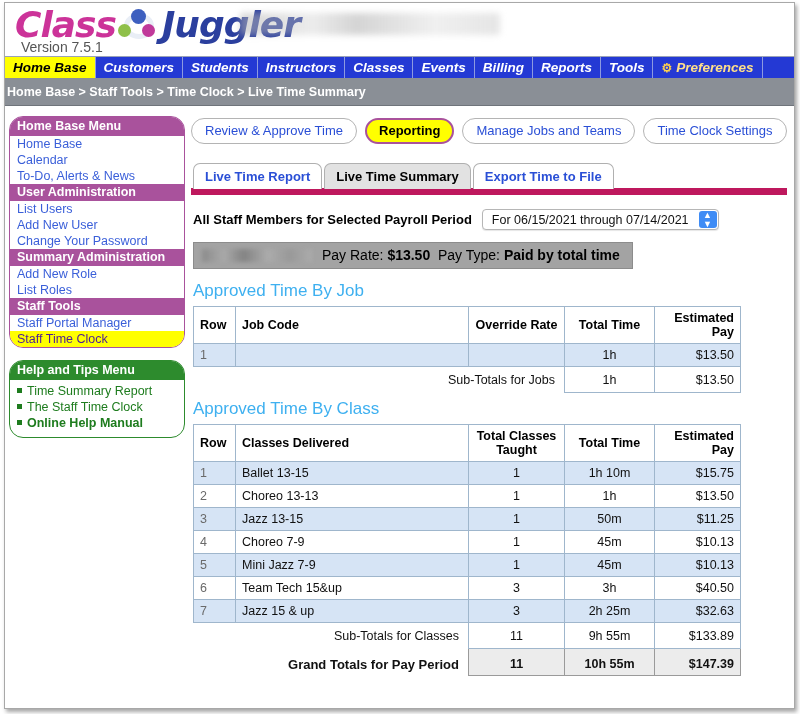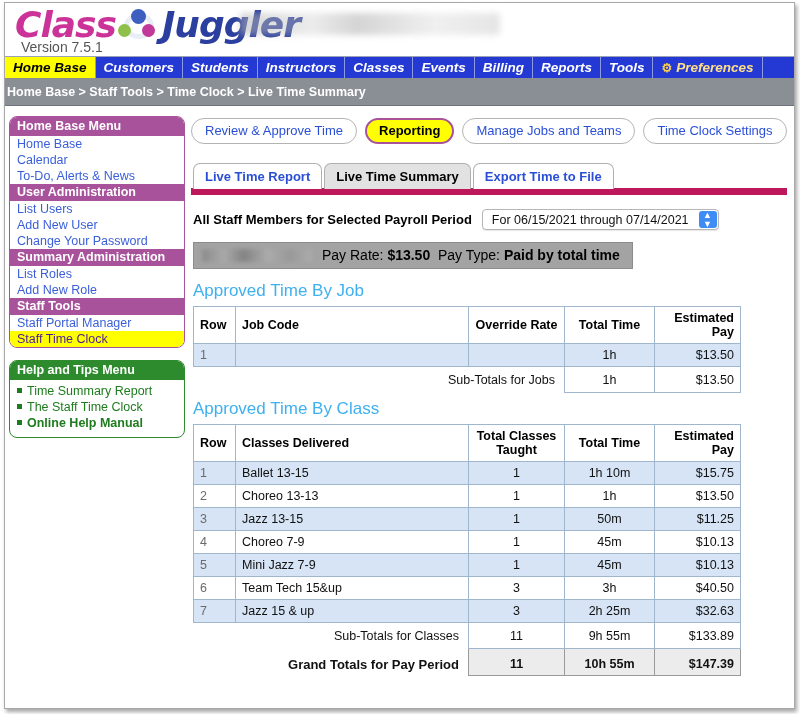--- a/index.html
+++ b/index.html
@@ -140,21 +140,21 @@
     background: #ffffff;
   }
   .sidebar {
     width: 180px;
     flex: 0 0 180px;
     padding: 10px 0 0 4px;
   }
 
   .menu-box {
     border: 1px solid #a9529c;
-    border-radius: 8px;
+    border-radius: 14px;
     overflow: hidden;
     background: #ffffff;
     width: 176px;
     margin-bottom: 12px;
   }
   .menu-box.help { border-color: #2d8b2d; }
   .menu-hdr {
     background: #a9529c;
     color: #ffffff;
     font-size: 12.5px;
@@ -436,22 +436,22 @@
             <a class="menu-link">Calendar</a>
             <a class="menu-link">To-Do, Alerts &amp; News</a>
           </div>
 
           <div class="menu-sub">User Administration</div>
           <a class="menu-link">List Users</a>
           <a class="menu-link">Add New User</a>
           <a class="menu-link">Change Your Password</a>
 
           <div class="menu-sub">Summary Administration</div>
+          <a class="menu-link">Add New Role</a>
           <a class="menu-link">List Roles</a>
-          <a class="menu-link">Add New Role</a>
 
           <div class="menu-sub">Staff Tools</div>
           <a class="menu-link">Staff Portal Manager</a>
           <a class="menu-link hl">Staff Time Clock</a>
         </div>
 
         <div class="menu-box help">
           <div class="menu-hdr">Help and Tips Menu</div>
           <div class="help-body">
             <a class="help-link"><span class="bullet"></span><span>Time Summary Report</span></a>

